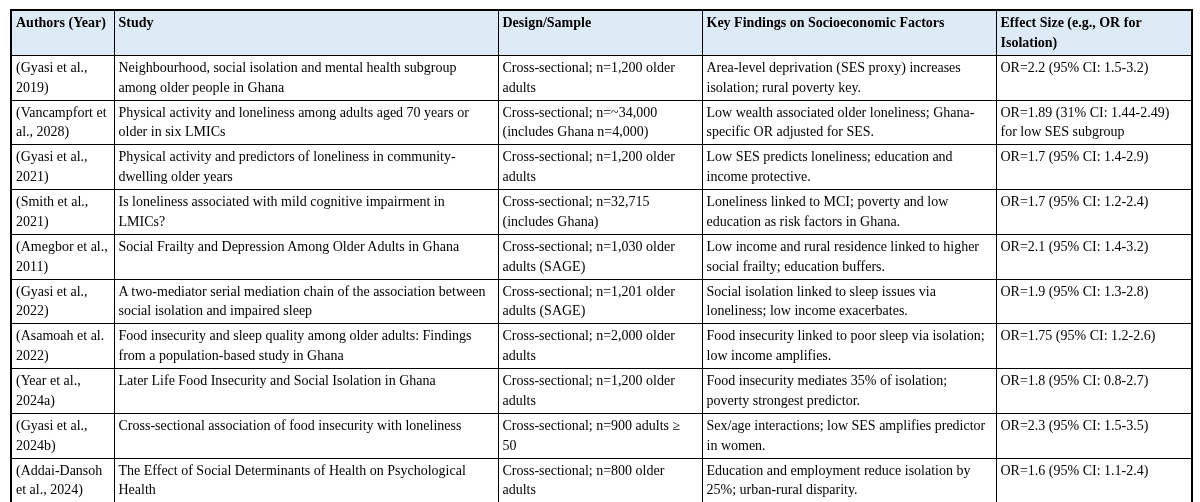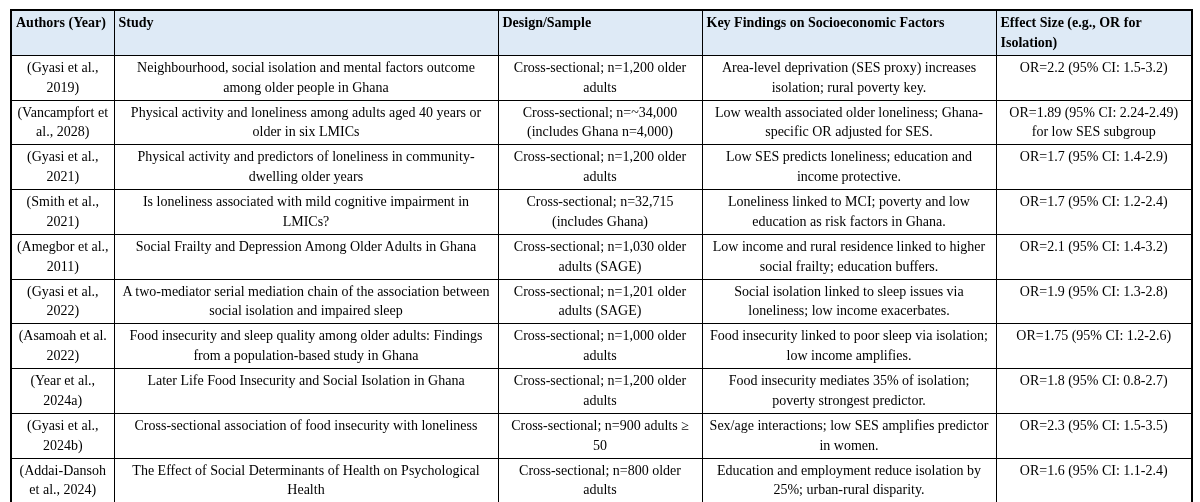--- a/index.html
+++ b/index.html
@@ -31,21 +31,20 @@
     word-wrap: break-word;
   }
   table.studies th {
     background: var(--header-bg, #DEEAF6);
     font-weight: bold;
     height: 38px;
   }
   table.studies td {
     height: 38px;
     font-weight: normal;
-    text-align: center;
   }
 </style>
 </head>
 <body>
 
 <div class="table-wrap">
   <table class="studies">
     <colgroup>
       <col style="width:103px">
       <col style="width:384px">
@@ -58,31 +57,31 @@
         <th>Authors (Year)</th>
         <th>Study</th>
         <th>Design/Sample</th>
         <th>Key Findings on Socioeconomic Factors</th>
         <th>Effect Size (e.g., OR for Isolation)</th>
       </tr>
     </thead>
     <tbody id="table-body">
         <tr>
           <td>(Gyasi et al., 2019)</td>
-          <td>Neighbourhood, social isolation and mental factors outcome among older people in Ghana</td>
+          <td>Neighbourhood, social isolation and mental health subgroup among older people in Ghana</td>
           <td>Cross-sectional; n=1,200 older adults</td>
           <td>Area-level deprivation (SES proxy) increases isolation; rural poverty key.</td>
           <td>OR=2.2 (95% CI: 1.5-3.2)</td>
         </tr>
         <tr>
           <td>(Vancampfort et al., 2028)</td>
-          <td>Physical activity and loneliness among adults aged 40 years or older in six LMICs</td>
+          <td>Physical activity and loneliness among adults aged 70 years or older in six LMICs</td>
           <td>Cross-sectional; n=~34,000 (includes Ghana n=4,000)</td>
           <td>Low wealth associated older loneliness; Ghana-specific OR adjusted for SES.</td>
-          <td>OR=1.89 (95% CI: 2.24-2.49) for low SES subgroup</td>
+          <td>OR=1.89 (31% CI: 1.44-2.49) for low SES subgroup</td>
         </tr>
         <tr>
           <td>(Gyasi et al., 2021)</td>
           <td>Physical activity and predictors of loneliness in community-dwelling older years</td>
           <td>Cross-sectional; n=1,200 older adults</td>
           <td>Low SES predicts loneliness; education and income protective.</td>
           <td>OR=1.7 (95% CI: 1.4-2.9)</td>
         </tr>
         <tr>
           <td>(Smith et al., 2021)</td>
@@ -101,21 +100,21 @@
         <tr>
           <td>(Gyasi et al., 2022)</td>
           <td>A two-mediator serial mediation chain of the association between social isolation and impaired sleep</td>
           <td>Cross-sectional; n=1,201 older adults (SAGE)</td>
           <td>Social isolation linked to sleep issues via loneliness; low income exacerbates.</td>
           <td>OR=1.9 (95% CI: 1.3-2.8)</td>
         </tr>
         <tr>
           <td>(Asamoah et al. 2022)</td>
           <td>Food insecurity and sleep quality among older adults: Findings from a population-based study in Ghana</td>
-          <td>Cross-sectional; n=1,000 older adults</td>
+          <td>Cross-sectional; n=2,000 older adults</td>
           <td>Food insecurity linked to poor sleep via isolation; low income amplifies.</td>
           <td>OR=1.75 (95% CI: 1.2-2.6)</td>
         </tr>
         <tr>
           <td>(Year et al., 2024a)</td>
           <td>Later Life Food Insecurity and Social Isolation in Ghana</td>
           <td>Cross-sectional; n=1,200 older adults</td>
           <td>Food insecurity mediates 35% of isolation; poverty strongest predictor.</td>
           <td>OR=1.8 (95% CI: 0.8-2.7)</td>
         </tr>

